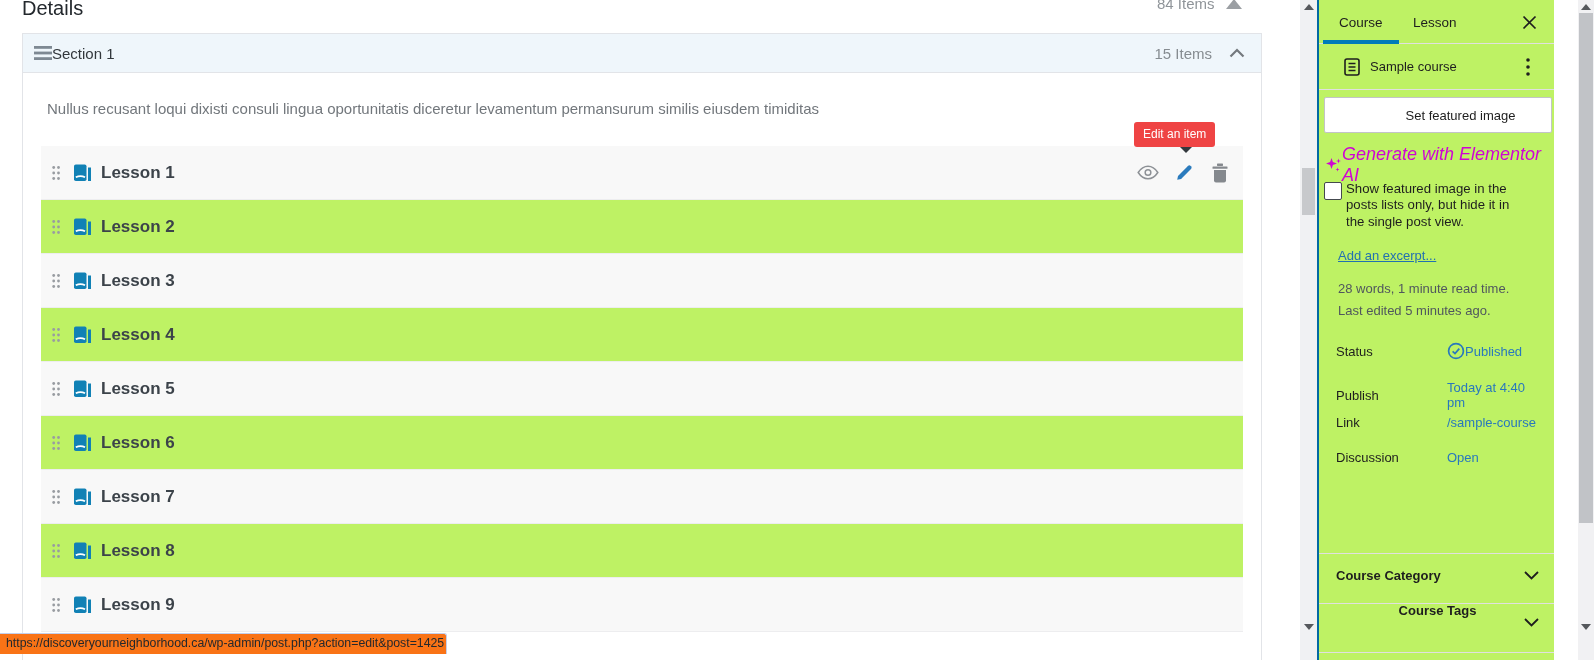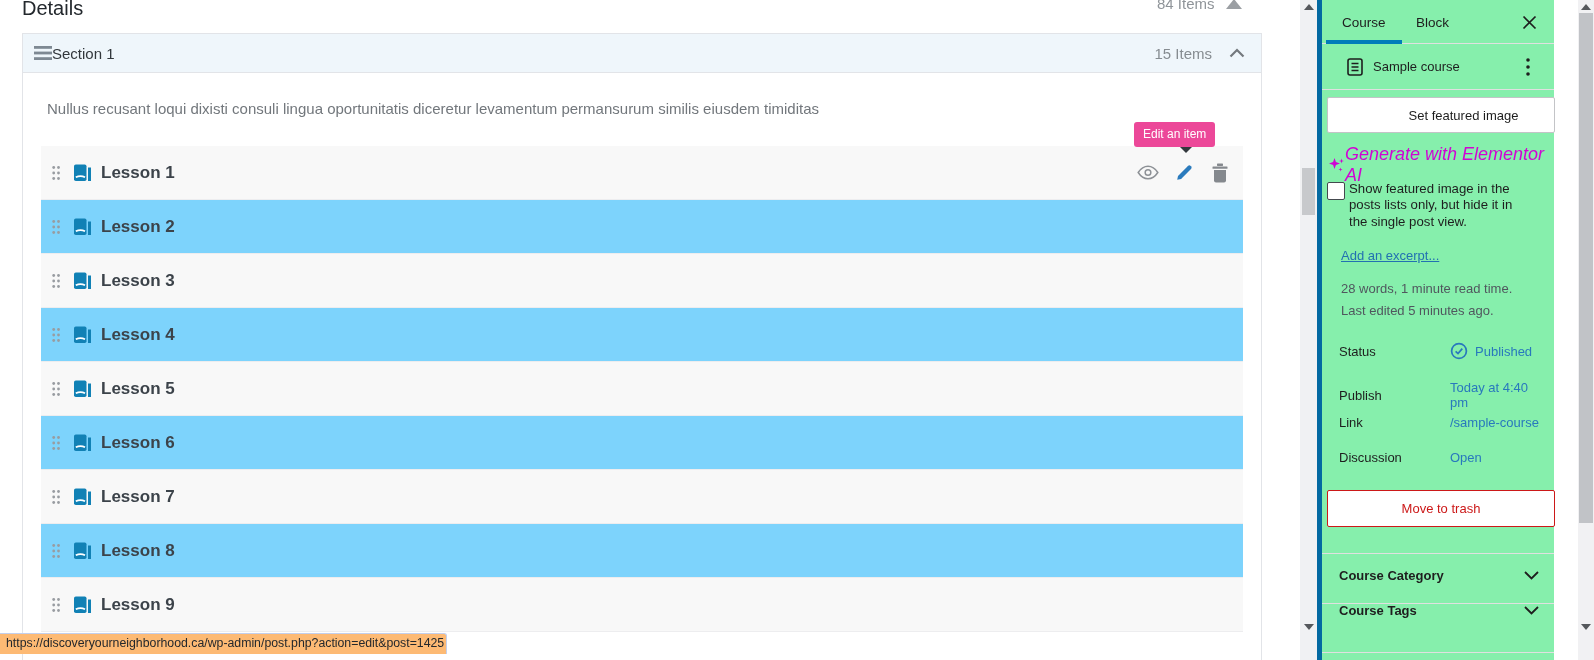--- a/index.html
+++ b/index.html
@@ -20,47 +20,47 @@
   .section-box { position:absolute; left:22px; top:33px; width:1240px; height:640px;
                  background:#fff; border:1px solid #e2e4e8; }
   .section-header { height:39px; background:#eff6fb; border-bottom:1px solid #e2e4e8;
                     display:flex; align-items:center; padding:0 16px 0 11px; }
   .section-title { font-size:15px; color:#32373c; }
   .header-right { margin-left:auto; display:flex; align-items:center; gap:17px; }
   .section-count { font-size:15px; color:#868c91; }
   .section-desc { margin:27px 24px 0; font-size:15px; color:#72777c; }
 
   .lessons { margin:29px 18px 0; }
-  .lesson-row { height:54px; border-bottom:1px solid #ededef; background:#7dd3fc;
+  .lesson-row { height:54px; border-bottom:1px solid #ededef; background:#bef264;
                 display:flex; align-items:center; padding:0 12px 0 10px; }
   .lesson-row:nth-child(odd) { background:#f8f8f8; }
   .book-icon { margin-left:11px; }
   .lesson-label { margin-left:9px; font-size:17px; font-weight:600; color:#3c434a; }
   .row-actions { margin-left:auto; display:flex; align-items:center; gap:14px; }
   .action-btn { width:22px; height:22px; display:flex; align-items:center; justify-content:center; cursor:pointer; }
 
-  .tooltip { position:absolute; left:1134px; top:122px; background:#ec4899; color:#fff;
+  .tooltip { position:absolute; left:1134px; top:122px; background:#ef4444; color:#fff;
              font-size:12px; padding:5px 9px 6px; border-radius:3px; white-space:nowrap; z-index:5; }
   .tooltip::after { content:""; position:absolute; left:46px; bottom:-6px;
                     border:6px solid transparent; border-top:6px solid #33383d; border-bottom:0; }
 
   
   .scrollbar { position:absolute; top:0; height:660px; }
   .inner-sb { left:1300px; width:17px; background:#f0f1f3; }
   .right-sb { left:1578px; width:16px; background:#f1f1f3; }
   .sb-thumb { position:absolute; background:#c7c9cc; }
   .inner-sb .sb-thumb { left:2px; width:13px; top:168px; height:47px; }
   .right-sb .sb-thumb { left:1px; width:14px; top:13px; height:510px; background:#c1c3c7; }
   .sb-arrow { position:absolute; left:50%; transform:translateX(-50%); width:0; height:0; }
   .sb-up   { top:4px;   border-left:5px solid transparent; border-right:5px solid transparent; border-bottom:6px solid #55585c; }
   .sb-down { top:624px; border-left:5px solid transparent; border-right:5px solid transparent; border-top:6px solid #55585c; }
 
   
   .sidebar { position:absolute; left:1317px; top:0; width:237px; height:660px;
-             background:#86efac; border-left:5px solid #0369a1; font-size:13px; }
+             background:#bef264; border-left:2px solid #0369a1; font-size:13px; }
   .tabs-bar { position:absolute; top:0; left:0; right:0; height:44px; border-bottom:1px solid #e0e0e0; }
   .tab { position:absolute; top:0; height:44px; padding:0 16px; display:flex; align-items:center;
          font-size:13.5px; font-weight:500; color:#1e1e1e; cursor:pointer; }
   .tab-course { left:4px; }
   .tab-block { left:78px; }
   .tab.active::after { content:""; position:absolute; left:0; right:0; bottom:0; height:4px; background:#007cba; }
   .close-btn { position:absolute; right:13px; top:10px; width:24px; height:24px;
                display:flex; align-items:center; justify-content:center; cursor:pointer; }
 
   .post-card { position:absolute; top:44px; left:0; right:0; height:46px; border-bottom:1px solid #e0e0e0;
@@ -78,35 +78,35 @@
   .checkbox { width:18px; height:18px; border:1.5px solid #44494e; border-radius:2px;
               background:#fff; flex-shrink:0; margin-top:1px; cursor:pointer; }
   .cb-label { font-size:13.2px; line-height:16.3px; color:#1e1e1e; width:178px; }
 
   .excerpt-link { position:absolute; left:19px; top:248px; color:#2271b1; text-decoration:underline; cursor:pointer; }
   .meta-line { position:absolute; left:19px; color:#50575e; }
   .meta-0 { top:281px; } .meta-1 { top:303px; }
 
   .sum-row { position:absolute; left:17px; right:14px; display:flex; align-items:center; }
   .sum-label { width:111px; color:#1e1e1e; flex-shrink:0; }
-  .sum-value { color:#2878bd; display:flex; align-items:center; gap:7px; cursor:pointer; }
+  .sum-value { color:#2878bd; display:flex; align-items:center; gap:0; cursor:pointer; }
   .r0 { top:342px; } .r1 { top:380px; } .r2 { top:415px; } .r3 { top:450px; }
 
   .trash-btn { position:absolute; left:5px; top:490px; width:228px; height:37px; background:#fff;
                border:1px solid #cc1818; border-radius:2px; color:#cc1818; font-size:13px;
                display:flex; align-items:center; justify-content:center; cursor:pointer; }
 
   .divider { position:absolute; left:0; right:0; height:1px; background:#e0e0e0; }
   .d0 { top:553px; } .d1 { top:603px; } .d2 { top:652px; }
   .panel-row { position:absolute; left:17px; right:15px; display:flex; align-items:center; cursor:pointer; }
-  .p0 { top:568px;align-items:center; } .p1 { top:603px; }
+  .p0 { top:568px;align-items:center; } .p1 { top:603px;flex-direction:column; }
   .panel-label { font-weight:600; color:#1e1e1e; }
   .panel-row svg { margin-left:auto; }
 
-  .url-bar { position:absolute; left:0; top:633px; width:447px; height:21px; background:#fdba74;
+  .url-bar { position:absolute; left:0; top:633px; width:447px; height:21px; background:#f97316;
              border:1px solid #c3cfec; border-left:none; border-bottom:none; border-top-right-radius:3px;
              font-size:12.3px; line-height:19px; color:#24282c; padding-left:6px; white-space:nowrap; overflow:hidden; }
 </style>
 </head>
 <body>
 
 <div class="page-title">Details</div>
 
 <div class="top-count">
   <span>84 Items</span>
@@ -351,21 +351,21 @@
 
 <div class="scrollbar inner-sb">
   <span class="sb-arrow sb-up"></span>
   <span class="sb-thumb"></span>
   <span class="sb-arrow sb-down"></span>
 </div>
 
 <div class="sidebar">
   <div class="tabs-bar">
     <div class="tab tab-course active">Course</div>
-    <div class="tab tab-block">Block</div>
+    <div class="tab tab-block">Lesson</div>
     <div class="close-btn">
       <svg width="15" height="15" viewBox="0 0 15 15">
         <path d="M1.5 1.5 L13.5 13.5 M13.5 1.5 L1.5 13.5" stroke="#1e1e1e" stroke-width="1.7"></path>
       </svg>
     </div>
   </div>
 
   <div class="post-card">
     <span>
       <svg width="16" height="18" viewBox="0 0 16 18" fill="none">
@@ -424,21 +424,20 @@
   </div>
   <div class="sum-row r2">
     <span class="sum-label">Link</span>
     <span class="sum-value">/sample-course</span>
   </div>
   <div class="sum-row r3">
     <span class="sum-label">Discussion</span>
     <span class="sum-value">Open</span>
   </div>
 
-  <div class="trash-btn">Move to trash</div>
 
   <div class="divider d0"></div>
   <div class="panel-row p0">
     <span class="panel-label">Course Category</span>
     <svg width="15" height="9" viewBox="0 0 15 9" fill="none">
       <path d="M1 1 L7.5 7.5 L14 1" stroke="#1e1e1e" stroke-width="1.8"></path>
     </svg>
   </div>
   <div class="divider d1"></div>
   <div class="panel-row p1">

